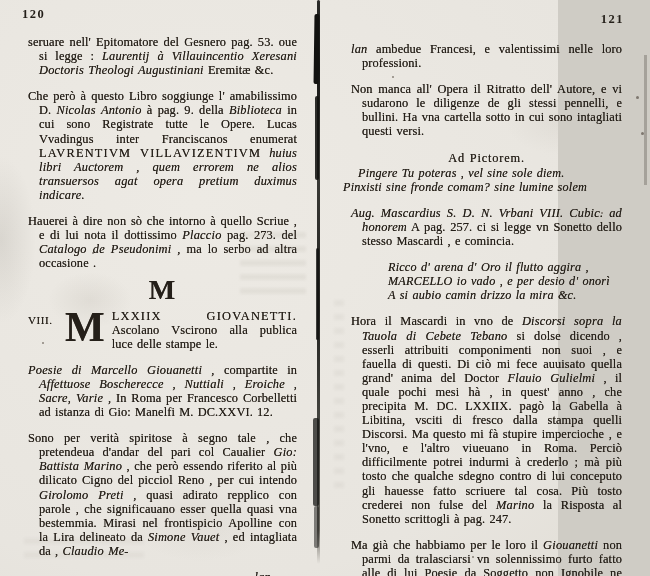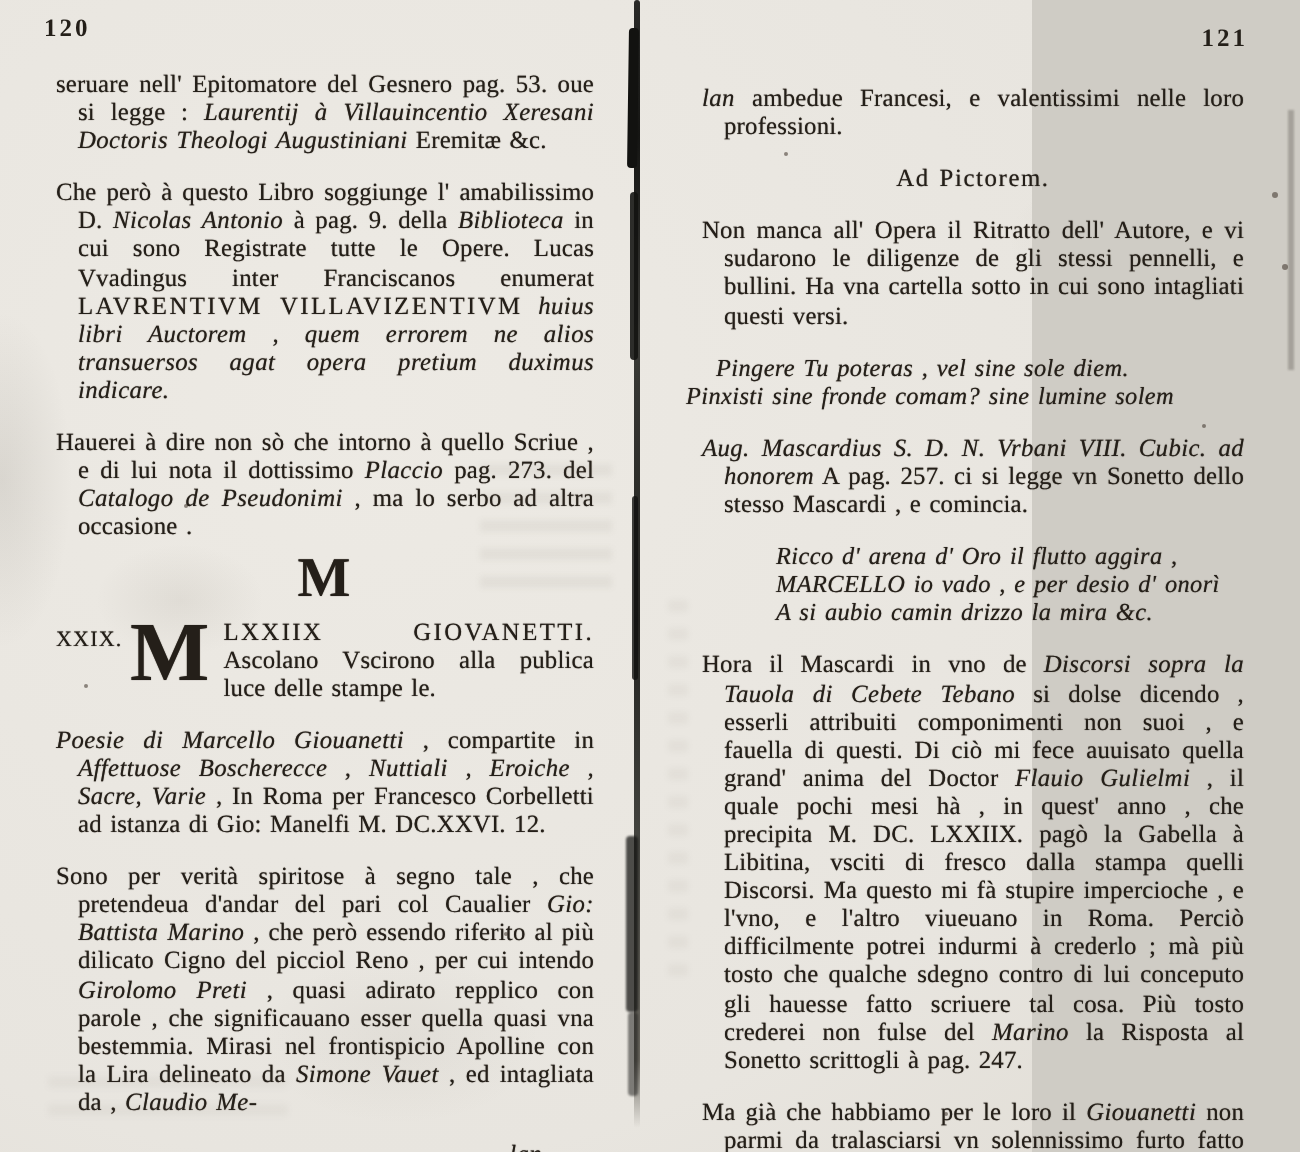--- a/index.html
+++ b/index.html
@@ -3,21 +3,21 @@
 <meta charset="utf-8">
 <style>
   * { box-sizing: border-box; }
   html,body { margin:0; padding:0; }
   body {
     width:650px; height:576px; overflow:hidden;
     font-family:"Liberation Serif", serif;
     background:#cfccc5;
   }
   .scan {
-    position:relative; width:516px; height:576px;
+    position:relative; width:558px; height:576px;
     background: radial-gradient(140% 120% at 35% 35%, #edeae4 0%, #e8e5df 55%, #dedad2 88%, #d3cfc7 100%);
     color:var(--ink, #241f19);
     font-family:Liberation Serif, serif;
   }
   .mottle {
     position:absolute; inset:0; pointer-events:none;
     background:
       radial-gradient(60px 40px at 90px 300px, rgba(120,112,98,.10), transparent 70%),
       radial-gradient(80px 50px at 560px 120px, rgba(120,112,98,.08), transparent 70%),
       radial-gradient(100px 60px at 200px 520px, rgba(120,112,98,.07), transparent 70%),
@@ -82,40 +82,40 @@
 <div class="scan">
   <div class="mottle"></div>
 
   <div class="page left">
     <div class="pagenum">120</div>
     <div class="textcol">
         <p class="para hang"><span>seruare nell' Epitomatore del Gesnero pag. 53. oue si legge : </span><i>Laurentij à Villauincentio Xeresani Doctoris Theologi Augustiniani</i><span> Eremitæ &amp;c.</span></p>
         <p class="para hang"><span>Che però à questo Libro soggiunge l' amabilissimo D. </span><i>Nicolas Antonio</i><span> à pag. 9. della </span><i>Biblioteca</i><span> in cui sono Registrate tutte le Opere. Lucas Vvadingus inter Franciscanos enumerat </span><span class="caps-spaced">LAVRENTIVM VILLAVIZENTIVM</span><i> huius libri Auctorem , quem errorem ne alios transuersos agat opera pretium duximus indicare.</i></p>
         <p class="para hang"><span>Hauerei à dire non sò che intorno à quello Scriue , e di lui nota il dottissimo </span><i>Placcio</i><span> pag. 273. del </span><i>Catalogo de Pseudonimi</i><span> , ma lo serbo ad altra occasione .</span></p>
         <div class="section-heading">M</div>
-        <p class="para entry"><span class="entry-num">XXIX.</span><span class="dropcap">M</span><span class="caps-spaced">LXXIIX GIOVANETTI.</span><span> Ascolano Vscirono alla publica luce delle stampe le.</span></p>
+        <p class="para entry"><span class="entry-num">VIII.</span><span class="dropcap">M</span><span class="caps-spaced">LXXIIX GIOVANETTI.</span><span> Ascolano Vscirono alla publica luce delle stampe le.</span></p>
         <p class="para hang"><i>Poesie di Marcello Giouanetti</i><span> , compartite in </span><i>Affettuose Boscherecce , Nuttiali , Eroiche , Sacre, Varie ,</i><span> In Roma per Francesco Corbelletti ad istanza di Gio: Manelfi M. DC.XXVI. 12.</span></p>
         <p class="para hang"><span>Sono per verità spiritose à segno tale , che pretendeua d'andar del pari col Caualier </span><i>Gio: Battista Marino</i><span> , che però essendo riferito al più dilicato Cigno del picciol Reno , per cui intendo </span><i>Girolomo Preti</i><span> , quasi adirato repplico con parole , che significauano esser quella quasi vna bestemmia.  Mirasi nel frontispicio Apolline con la Lira delineato da </span><i>Simone Vauet</i><span> , ed intagliata da , </span><i>Claudio Me-</i></p>
         <p class="para catchline"><i>lan</i></p>
       </div>
   </div>
 
   <div class="gutter-line"></div>
   <div class="gutter-dash gd1"></div>
   <div class="gutter-dash gd2"></div>
   <div class="gutter-dash gd3"></div>
   <div class="gutter-dash gd4"></div>
   <div class="gutter-dash gd5"></div>
 
   <div class="page right">
     <div class="pagenum">121</div>
     <div class="textcol">
         <p class="para hang"><i>lan</i><span> ambedue Francesi, e valentissimi nelle loro professioni.</span></p>
+        <p class="para hang"><span>Non manca all' Opera il Ritratto dell' Autore, e vi sudarono le diligenze de gli stessi pennelli, e bullini. Ha vna cartella sotto in cui sono intagliati questi versi.</span></p>
         <p class="para center-line"><span>Ad Pictorem.</span></p>
-        <p class="para hang"><span>Non manca all' Opera il Ritratto dell' Autore, e vi sudarono le diligenze de gli stessi pennelli, e bullini. Ha vna cartella sotto in cui sono intagliati questi versi.</span></p>
         <div class="verse">
           <p class="verse-line" style="padding-left: 19px;"><i>Pingere Tu poteras , vel sine sole diem.</i></p>
           <p class="verse-line" style="padding-left: 4px;"><i>Pinxisti sine fronde comam? sine lumine solem</i></p>
         </div>
         <p class="para hang"><i>Aug. Mascardius S. D. N. Vrbani VIII. Cubic. ad honorem</i><span> A pag. 257. ci si legge vn Sonetto dello stesso Mascardi , e comincia.</span></p>
         <div class="verse">
           <p class="verse-line" style="padding-left: 49px;"><i>Ricco d' arena d' Oro il flutto aggira ,</i></p>
           <p class="verse-line" style="padding-left: 49px;"><i>MARCELLO io vado , e per desio d' onorì</i></p>
           <p class="verse-line" style="padding-left: 49px;"><i>A si aubio camin drizzo la mira &amp;c.</i></p>
         </div>

